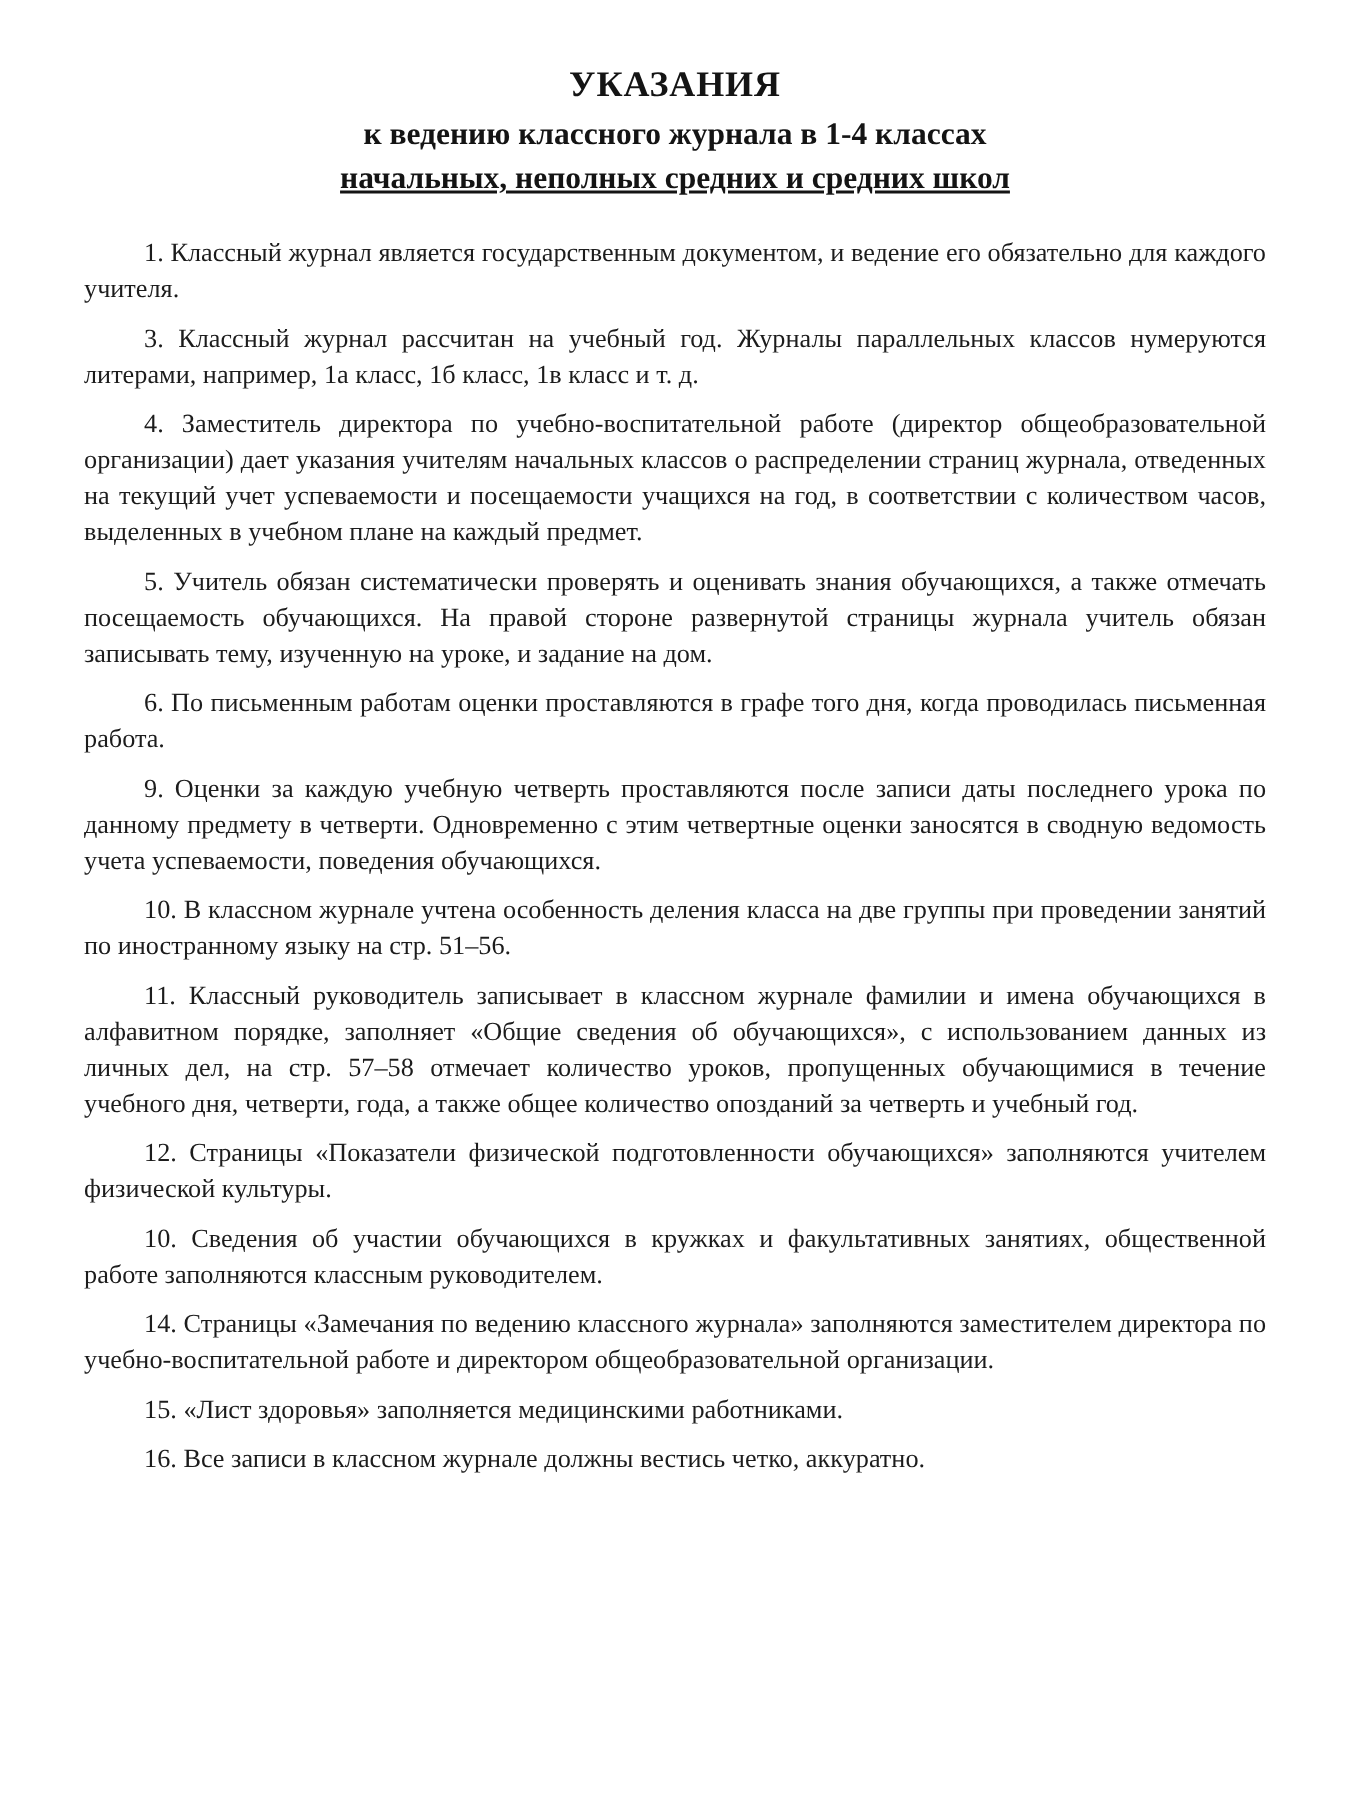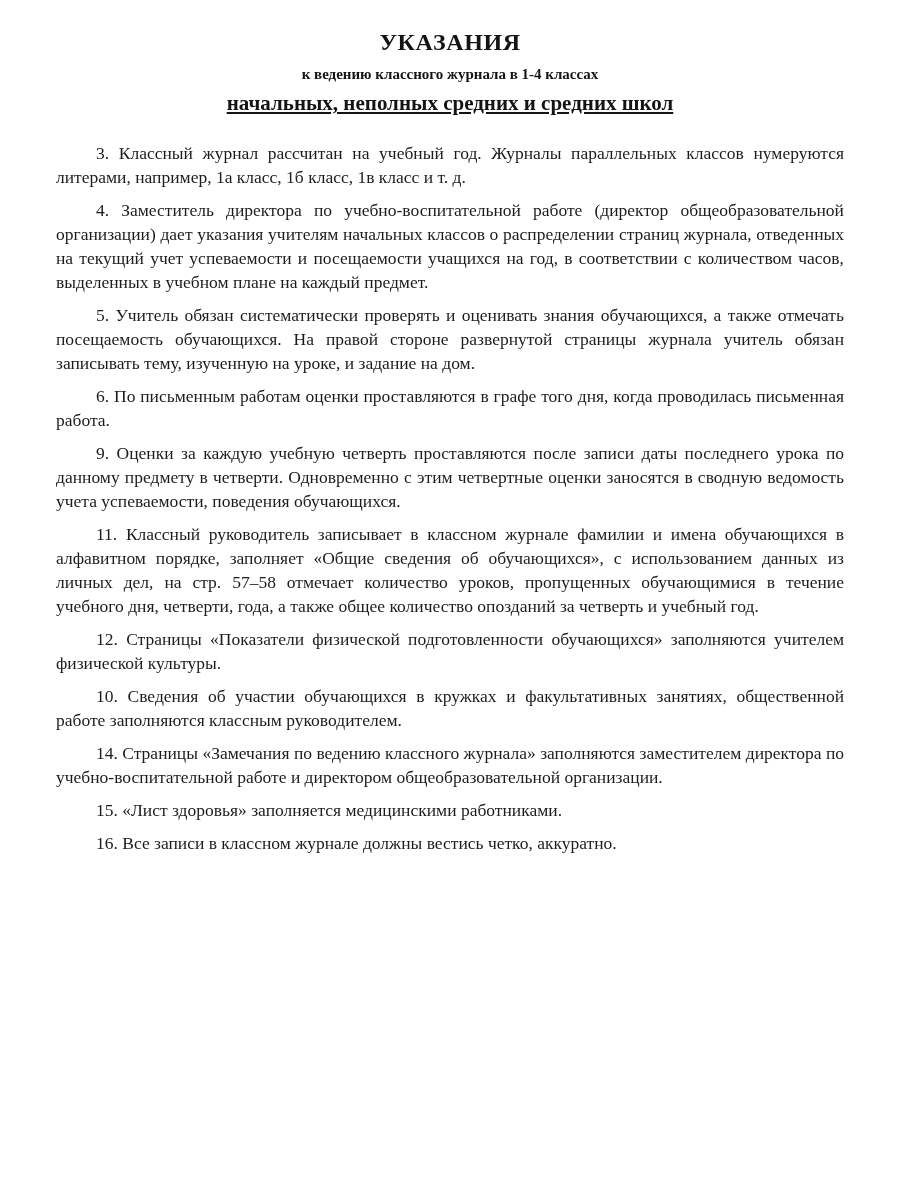--- a/index.html
+++ b/index.html
@@ -5,39 +5,39 @@
   html, body {
     margin: 0;
     padding: 0;
     background: #ffffff;
   }
   .page {
     box-sizing: border-box;
     width: 900px;
     height: 1200px;
     margin: 0 auto;
-    padding: 27px 56px 0 56px;
+    padding: 42px 56px 0 56px;
     background: #ffffff;
     font-family: "Liberation Serif", "DejaVu Serif", serif;
     color: #1c1c1c;
     overflow: hidden;
   }
   .title {
     text-align: center;
     font-weight: 700;
     color: #141414;
   }
   .title-line1 {
     font-size: 24px;
     line-height: 30px;
     letter-spacing: 0.6px;
     margin: 0 0 4px 0;
   }
   .title-line2 {
-    font-size: 15px;
+    font-size: 21px;
     line-height: 27px;
     margin: 0 0 2px 0;
   }
   .title-line3 {
     font-size: 21px;
     line-height: 27px;
     margin: 0 0 24px 0;
     text-decoration: underline;
   }
   .para {
@@ -57,34 +57,36 @@
 <body>
 
 <div class="page">
 
   <div class="title">
     <div class="title-line1">УКАЗАНИЯ</div>
     <div class="title-line2">к ведению классного журнала в 1-4 классах</div>
     <div class="title-line3">начальных, неполных средних и средних школ</div>
   </div>
 
+  <p class="para"><span class="num">1.</span> <span>Классный журнал является государственным документом, и ведение его обязательно для каждого учителя.</span></p>
 
 
   <p class="para"><span class="num">3.</span> <span>Классный журнал рассчитан на учебный год. Журналы параллельных классов нумеруются литерами, например, 1а класс, 1б класс, 1в класс и т. д.</span></p>
 
   <p class="para"><span class="num">4.</span> <span>Заместитель директора по учебно-воспитательной работе (директор общеобразовательной организации) дает указания учителям начальных классов о распределении страниц журнала, отведенных на текущий учет успеваемости и посещаемости учащихся на год, в соответствии с количеством часов, выделенных в учебном плане на каждый предмет.</span></p>
 
   <p class="para"><span class="num">5.</span> <span>Учитель обязан систематически проверять и оценивать знания обучающихся, а также отмечать посещаемость обучающихся. На правой стороне развернутой страницы журнала учитель обязан записывать тему, изученную на уроке, и задание на дом.</span></p>
 
   <p class="para"><span class="num">6.</span> <span>По письменным работам оценки проставляются в графе того дня, когда проводилась письменная работа.</span></p>
 
 
 
   <p class="para"><span class="num">9.</span> <span>Оценки за каждую учебную четверть проставляются после записи даты последнего урока по данному предмету в четверти. Одновременно с этим четвертные оценки заносятся в сводную ведомость учета успеваемости, поведения обучающихся.</span></p>
 
+  <p class="para"><span class="num">10.</span> <span>В классном журнале учтена особенность деления класса на две группы при проведении занятий по иностранному языку на стр. 51–56.</span></p>
 
   <p class="para"><span class="num">11.</span> <span>Классный руководитель записывает в классном журнале фамилии и имена обучающихся в алфавитном порядке, заполняет «Общие сведения об обучающихся», с использованием данных из личных дел, на стр. 57–58 отмечает количество уроков, пропущенных обучающимися в течение учебного дня, четверти, года, а также общее количество опозданий за четверть и учебный год.</span></p>
 
   <p class="para"><span class="num">12.</span> <span>Страницы «Показатели физической подготовленности обучающихся» заполняются учителем физической культуры.</span></p>
 
   <p class="para"><span class="num">10.</span> <span>Сведения об участии обучающихся в кружках и факультативных занятиях, общественной работе заполняются классным руководителем.</span></p>
 
   <p class="para"><span class="num">14.</span> <span>Страницы «Замечания по ведению классного журнала» заполняются заместителем директора по учебно-воспитательной работе и директором общеобразовательной организации.</span></p>
 
   <p class="para"><span class="num">15.</span> <span>«Лист здоровья» заполняется медицинскими работниками.</span></p>

